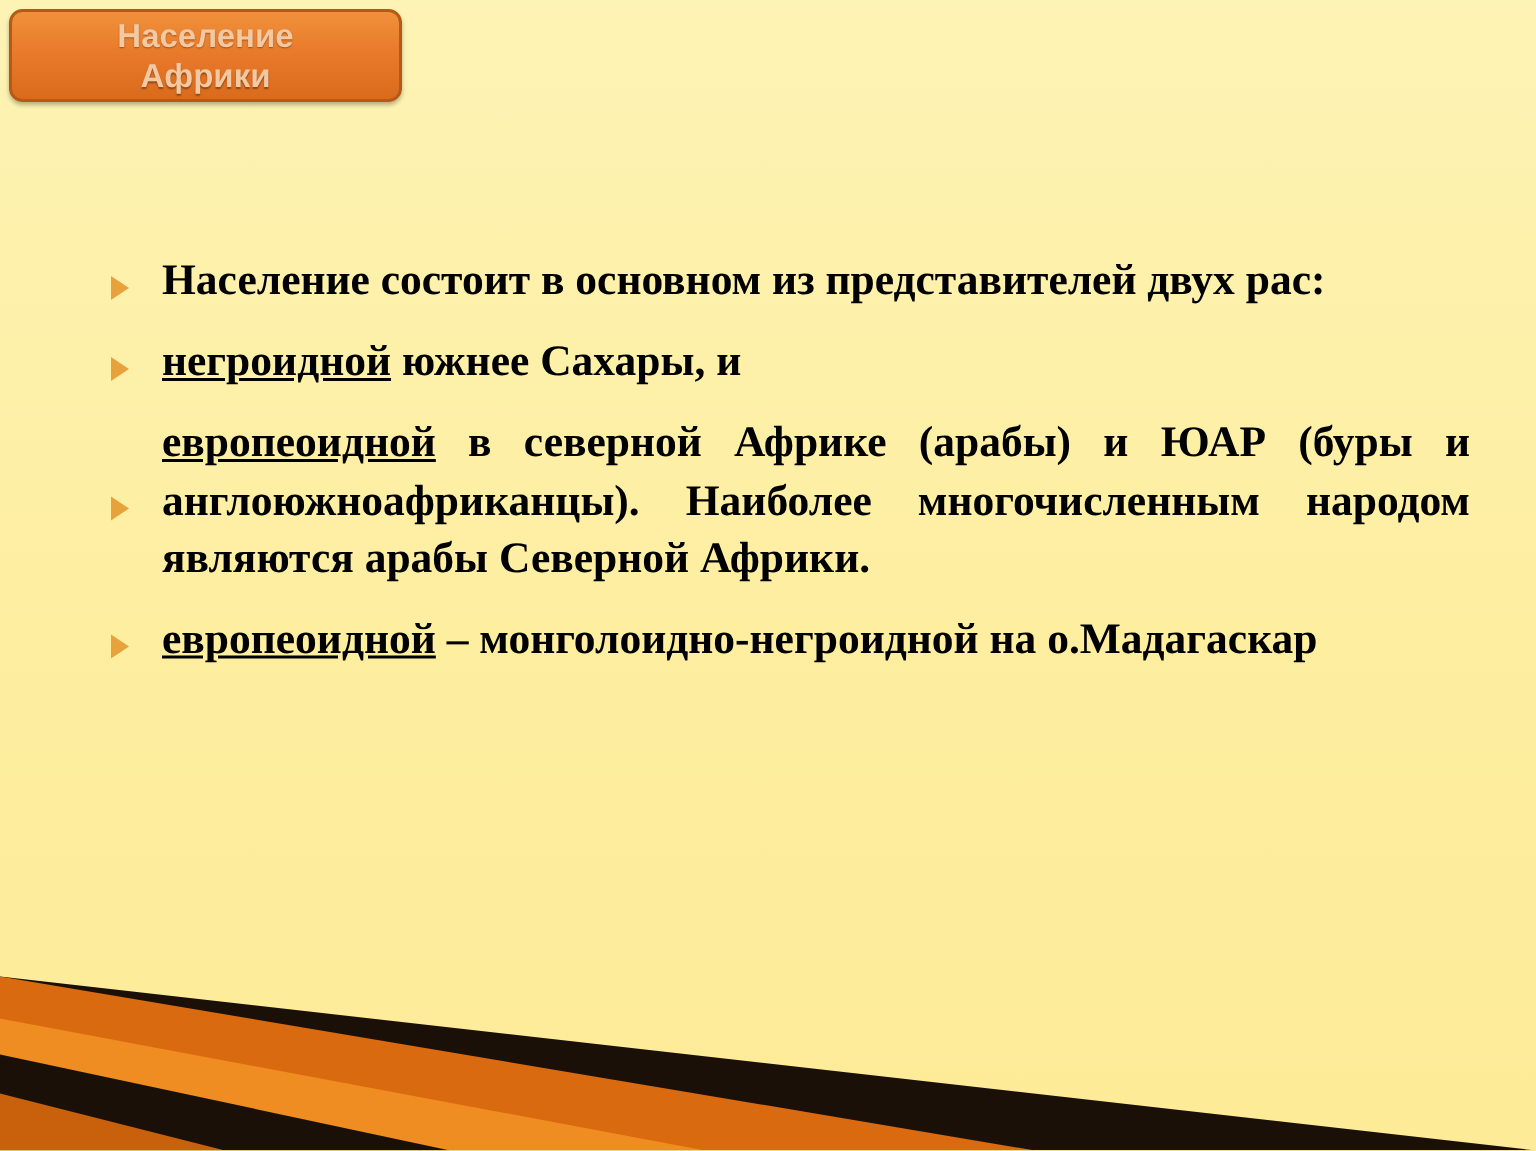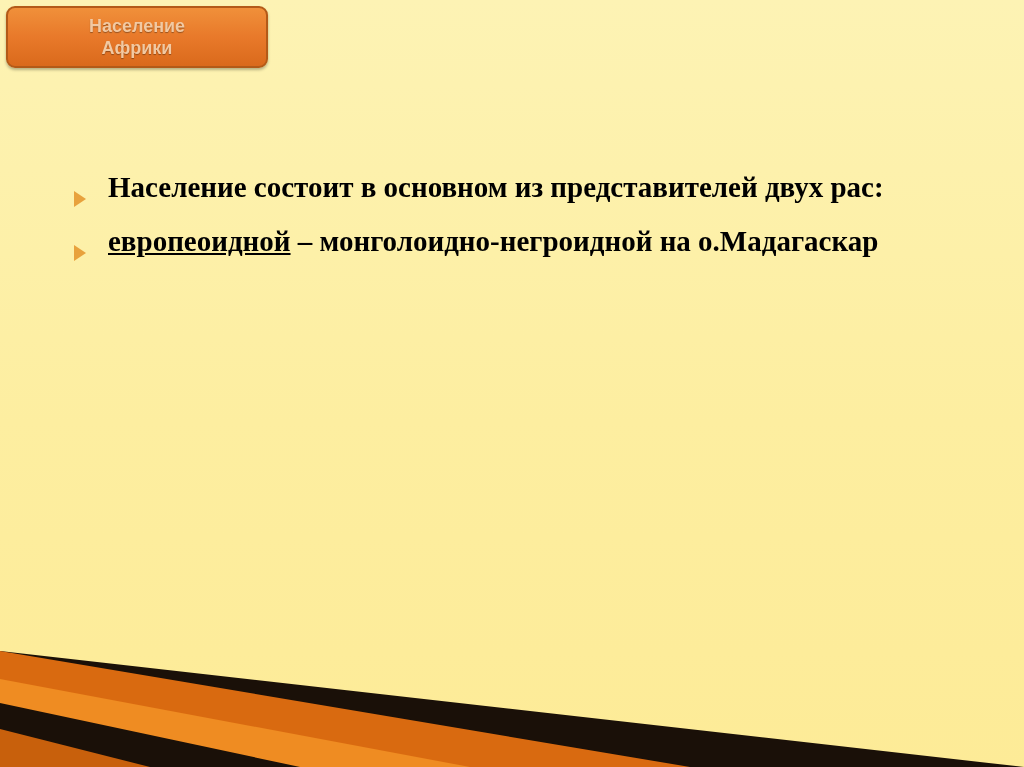--- a/index.html
+++ b/index.html
@@ -35,39 +35,39 @@
     border-radius: 9px;
     box-shadow: 0 2px 3px rgba(0,0,0,0.28);
     box-sizing: border-box;
     display: flex;
     align-items: center;
     justify-content: center;
   }
   #title-tab .title-text {
     color: #f2c9a2;
     font-family: "Liberation Sans", sans-serif;
-    font-size: 18px;
+    font-size: 22px;
     font-weight: bold;
     line-height: 1.25;
     text-align: center;
     text-shadow: 0 1px 1px rgba(0,0,0,0.35);
     white-space: pre-line;
   }
 
   
   #content {
     position: absolute;
     left: 74px;
     top: 168px;
     width: 906px;
   }
 
   .bullet-row {
     display: flex;
-    align-items: flex-end;
+    align-items: center;
     margin-bottom: 15px;
   }
   .bullet-marker {
     flex: 0 0 auto;
     width: 34px;
     padding-top: 9px;
     display: flex;
     justify-content: flex-start;
   }
   .tri {
@@ -114,21 +114,37 @@
 
     <div class="bullet-row">
       <div class="bullet-marker">
         <span class="tri"></span>
       </div>
       <div class="bullet-text nojust">
         <span>Население состоит в основном из представителей двух рас:</span>
       </div>
     </div>
 
+    <div class="bullet-row">
+      <div class="bullet-marker">
+        <span class="tri"></span>
+      </div>
+      <div class="bullet-text nojust">
+        <span class="u">негроидной</span><span> южнее Сахары, и</span>
+      </div>
+    </div>
 
+    <div class="bullet-row">
+      <div class="bullet-marker">
+        <span class="tri"></span>
+      </div>
+      <div class="bullet-text">
+        <span class="u">европеоидной</span><span> в северной Африке (арабы) и ЮАР (буры и англоюжноафриканцы). Наиболее многочисленным народом являются арабы Северной Африки.</span>
+      </div>
+    </div>
 
     <div class="bullet-row">
       <div class="bullet-marker">
         <span class="tri"></span>
       </div>
       <div class="bullet-text">
         <span class="u">европеоидной</span><span> – монголоидно-негроидной на о.Мадагаскар</span>
       </div>
     </div>
 

